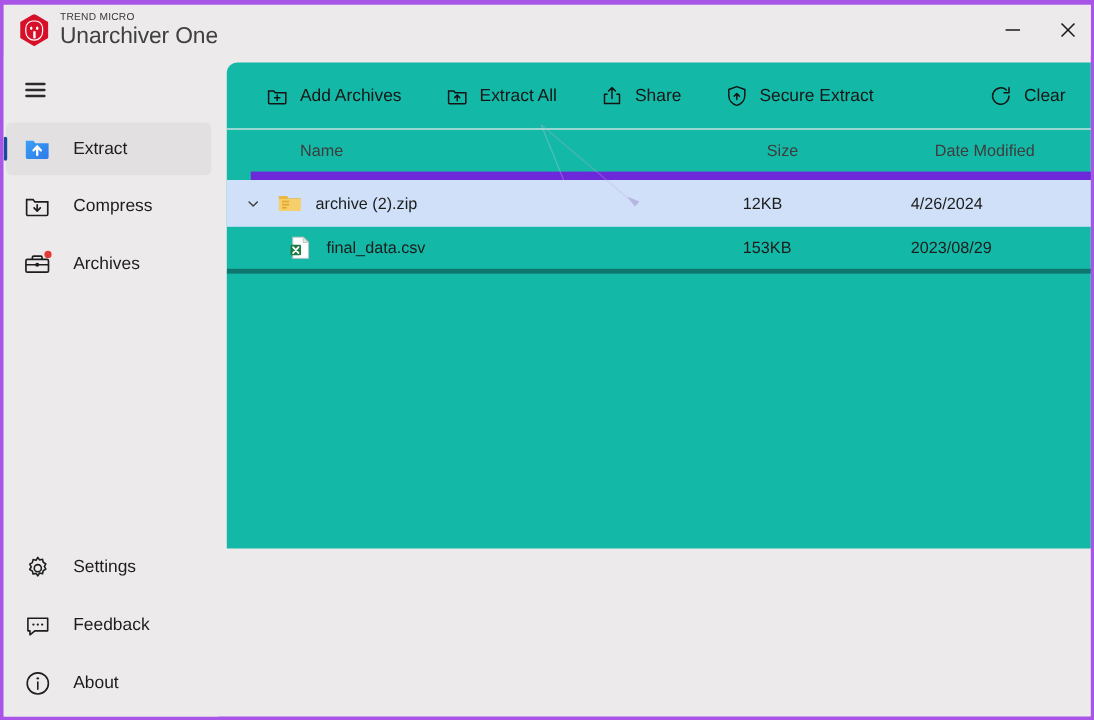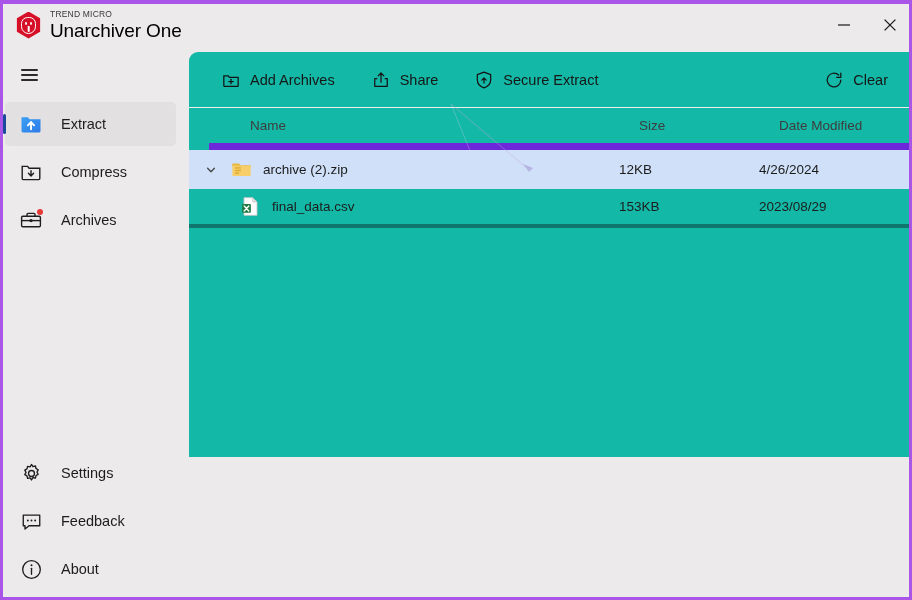--- a/index.html
+++ b/index.html
@@ -80,21 +80,21 @@
   .brand-text { display: flex; flex-direction: column; line-height: 1; }
   .brand-sup {
     font-size: 8.5px;
     letter-spacing: 0.2px;
     color: #3a3a3a;
     margin-bottom: 3px;
     font-family: "Liberation Sans", sans-serif;
   }
   .brand-name {
     font-size: 19px;
-    color: #000000;
+    color: #404040;
     letter-spacing: -0.1px;
   }
 
   #wincontrols {
     position: absolute;
     right: 0; top: 0;
     height: 42px;
     display: flex;
   }
   .wc-btn {
@@ -412,20 +412,27 @@
 
       <div class="tool-btn">
         <svg class="tool-icon" viewBox="0 0 24 24" fill="none" stroke="#141414" stroke-width="1.5">
           <path d="M3.4 6.9h5.2l1.4 1.8h10.6v10.1a.9.9 0 0 1-.9.9H4.3a.9.9 0 0 1-.9-.9z"></path>
           <line x1="12" y1="11.1" x2="12" y2="16.5" stroke-linecap="round"></line>
           <line x1="9.3" y1="13.8" x2="14.7" y2="13.8" stroke-linecap="round"></line>
         </svg>
         <span class="tool-label">Add Archives</span>
       </div>
 
+      <div class="tool-btn">
+        <svg class="tool-icon" viewBox="0 0 24 24" fill="none" stroke="#141414" stroke-width="1.5">
+          <path d="M3.4 6.9h5.2l1.4 1.8h10.6v10.1a.9.9 0 0 1-.9.9H4.3a.9.9 0 0 1-.9-.9z"></path>
+          <path d="M12 16.7v-5.6M9.5 13.6L12 11.1l2.5 2.5" stroke-linecap="round" stroke-linejoin="round"></path>
+        </svg>
+        <span class="tool-label">Extract All</span>
+      </div>
 
       <div class="tool-btn">
         <svg class="tool-icon" viewBox="0 0 24 24" fill="none" stroke="#141414" stroke-width="1.5">
           <path d="M7.6 10.2H4.5v9.4h15V10.2h-3.1" stroke-linejoin="round"></path>
           <path d="M12 14.6V3.6M8.6 7L12 3.6 15.4 7" stroke-linecap="round" stroke-linejoin="round"></path>
         </svg>
         <span class="tool-label">Share</span>
       </div>
 
       <div class="tool-btn">

